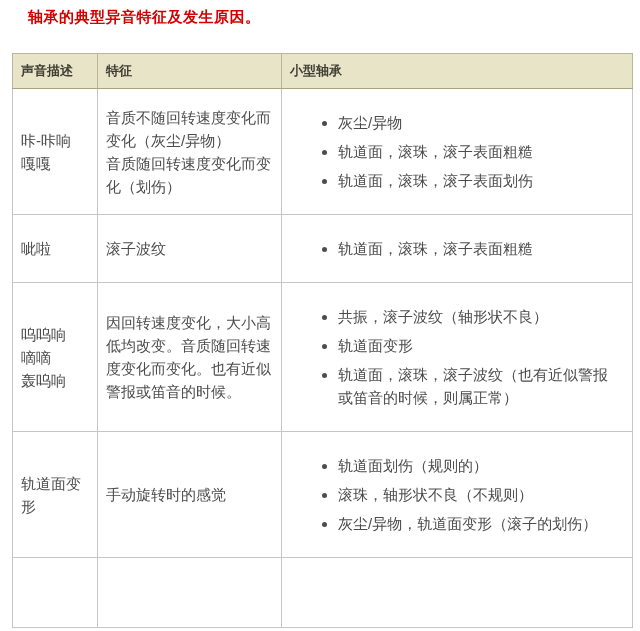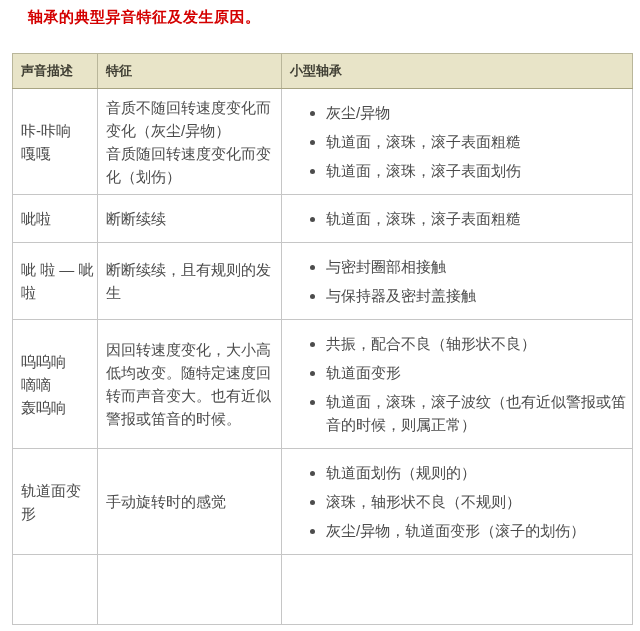--- a/index.html
+++ b/index.html
@@ -42,21 +42,21 @@
   .noise-table td {
     border: 1px solid #c6c6c6;
     vertical-align: middle;
     font-size: 15px;
     color: #4c4c4c;
     line-height: 23px;
     padding: 6px 2px 6px 8px;
   }
   .noise-table td .line { display: block; }
   .noise-table ul {
-    margin: 4px;
+    margin: 16px;
     padding-left: 32px;
     list-style: disc;
   }
   .noise-table li {
     margin: 6px 0;
     color: #4c4c4c;
   }
   tr.r1 { height: 105px; }
   tr.r2 { height: 35px; }
   tr.r3 { height: 59px; }
@@ -103,56 +103,42 @@
             <li>轨道面，滚珠，滚子表面划伤</li>
           </ul>
         </td>
       </tr>
 
       <tr class="r2">
         <td>
           <span class="line">呲啦</span>
         </td>
         <td>
-          <span class="line">断断续续</span>
+          <span class="line">滚子波纹</span>
         </td>
         <td>
           <ul>
             <li>轨道面，滚珠，滚子表面粗糙</li>
           </ul>
         </td>
       </tr>
 
-      <tr class="r3">
-        <td>
-          <span class="line">呲 啦 — 呲 啦</span>
-        </td>
-        <td>
-          <span class="line">断断续续，且有规则的发生</span>
-        </td>
-        <td>
-          <ul>
-            <li>与密封圈部相接触</li>
-            <li>与保持器及密封盖接触</li>
-          </ul>
-        </td>
-      </tr>
 
       <tr class="r4">
         <td>
           <span class="line">呜呜响</span>
           <span class="line">嘀嘀</span>
           <span class="line">轰呜响</span>
         </td>
         <td>
-          <span class="line">因回转速度变化，大小高低均改变。随特定速度回转而声音变大。也有近似警报或笛音的时候。</span>
+          <span class="line">因回转速度变化，大小高低均改变。音质随回转速度变化而变化。也有近似警报或笛音的时候。</span>
         </td>
         <td>
           <ul>
-            <li>共振，配合不良（轴形状不良）</li>
+            <li>共振，滚子波纹（轴形状不良）</li>
             <li>轨道面变形</li>
             <li>轨道面，滚珠，滚子波纹（也有近似警报或笛音的时候，则属正常）</li>
           </ul>
         </td>
       </tr>
 
       <tr class="r5">
         <td>
           <span class="line">轨道面变形</span>
         </td>

